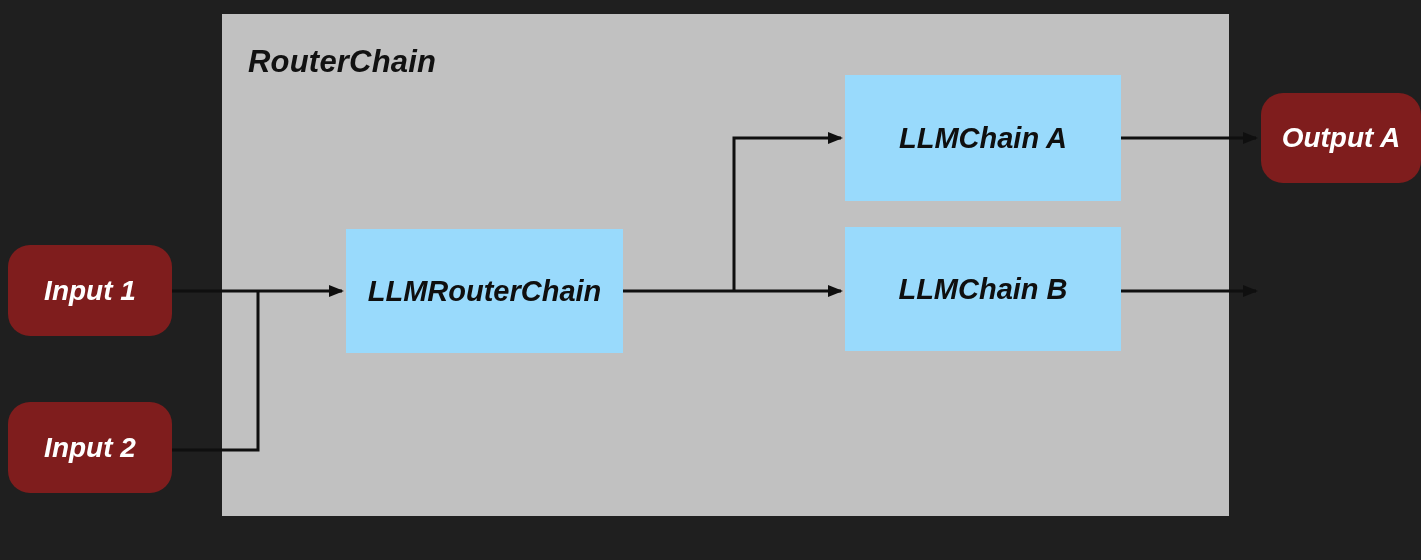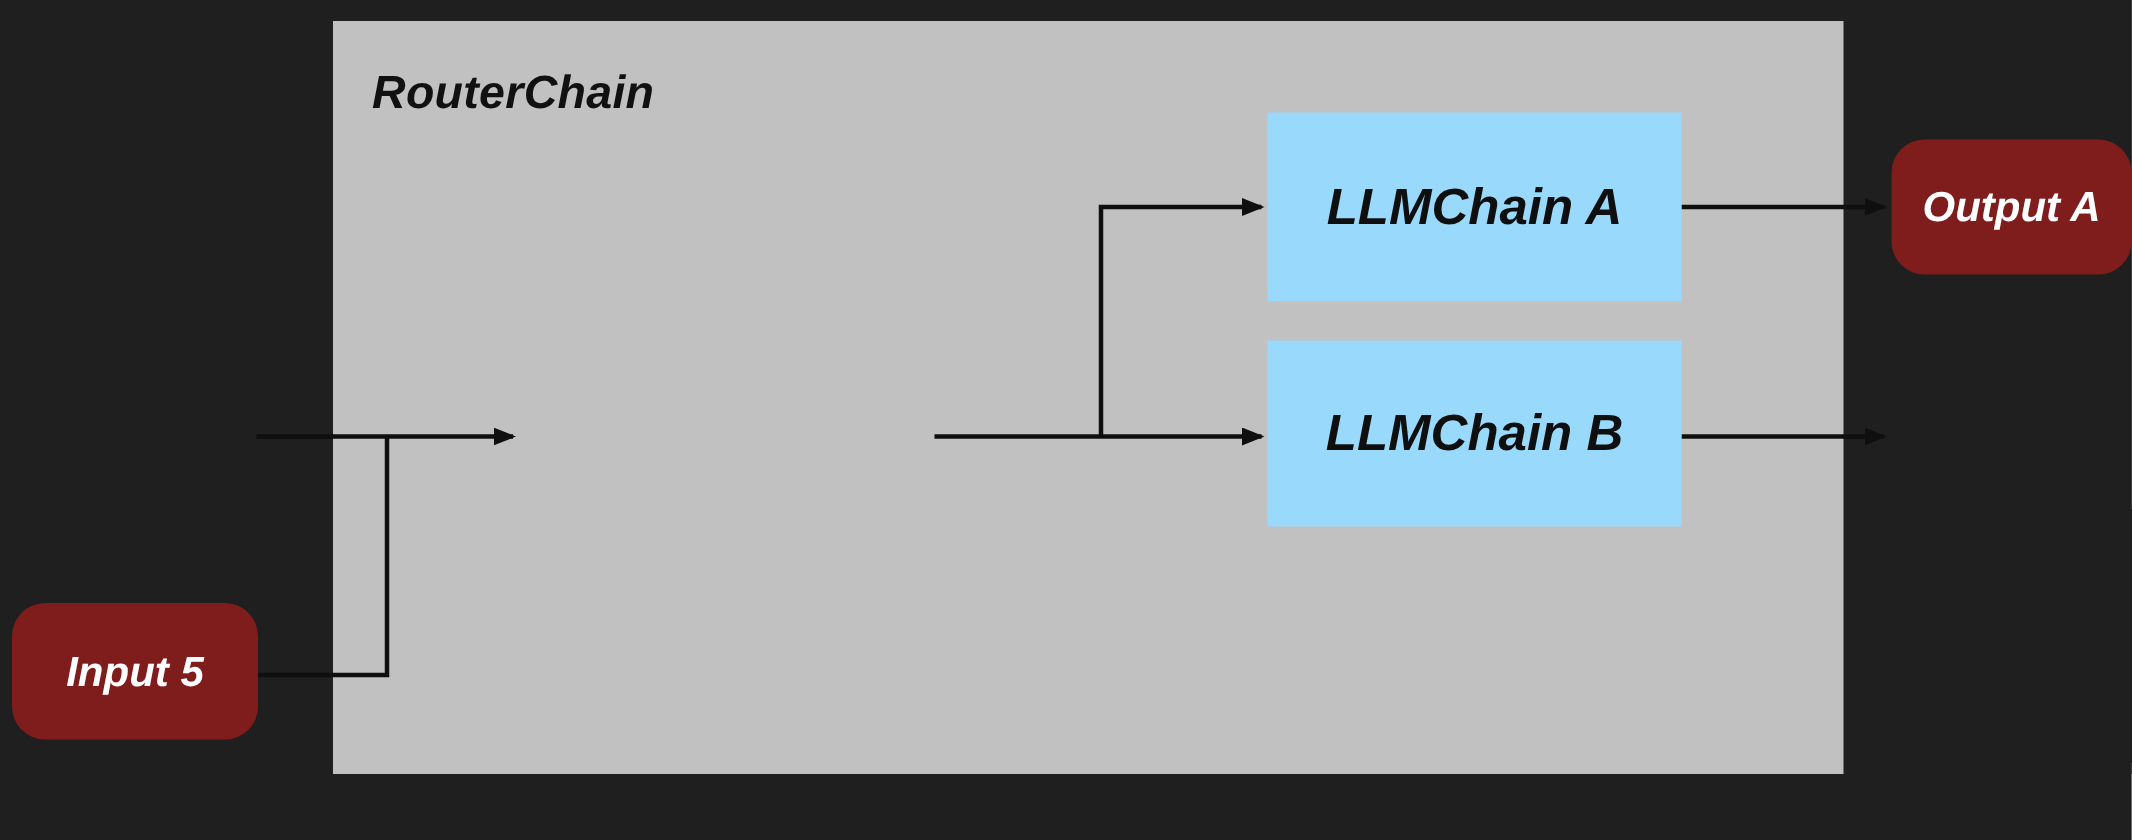--- a/index.html
+++ b/index.html
@@ -46,21 +46,21 @@
     position: absolute;
     display: flex;
     align-items: center;
     justify-content: center;
     z-index: 3;
     font-weight: 700;
   }
   .node.chain {
     background: #99DAFC;
     color: #0F0F0F;
-    font-size: 34px;
+    font-size: 29px;
   }
   .node.io {
     background: #7f1d1d;
     color: #FFFFFF;
     font-size: 28px;
     border-radius: 22px;
   }
   #llm-router-chain { left: 346px; top: 229px; width: 277px; height: 124px; }
   #llm-chain-a      { left: 845px; top: 75px;  width: 276px; height: 126px; }
   #llm-chain-b      { left: 845px; top: 227px; width: 276px; height: 124px; }
@@ -91,32 +91,38 @@
 
     <path d="M 623 291 L 841 291" stroke="#0F0F0F" stroke-width="3" fill="none" marker-end="url(#ah)"></path>
 
     <path d="M 734 291 L 734 138 L 841 138" stroke="#0F0F0F" stroke-width="3" fill="none" marker-end="url(#ah)"></path>
 
     <path d="M 1121 138 L 1256 138" stroke="#0F0F0F" stroke-width="3" fill="none" marker-end="url(#ah)"></path>
 
     <path d="M 1121 291 L 1256 291" stroke="#0F0F0F" stroke-width="3" fill="none" marker-end="url(#ah)"></path>
   </svg>
 
+  <div class="node chain" id="llm-router-chain">
+    <span>LLMRouterChain</span>
+  </div>
 
   <div class="node chain" id="llm-chain-a">
     <span>LLMChain A</span>
   </div>
 
   <div class="node chain" id="llm-chain-b">
     <span>LLMChain B</span>
   </div>
 
+  <div class="node io" id="input-1">
+    <span>Input 1</span>
+  </div>
 
   <div class="node io" id="input-2">
-    <span>Input 5</span>
+    <span>Input 2</span>
   </div>
 
   <div class="node io" id="output-a">
     <span>Output A</span>
   </div>
 
 
 </div>
 
 </body></html>

